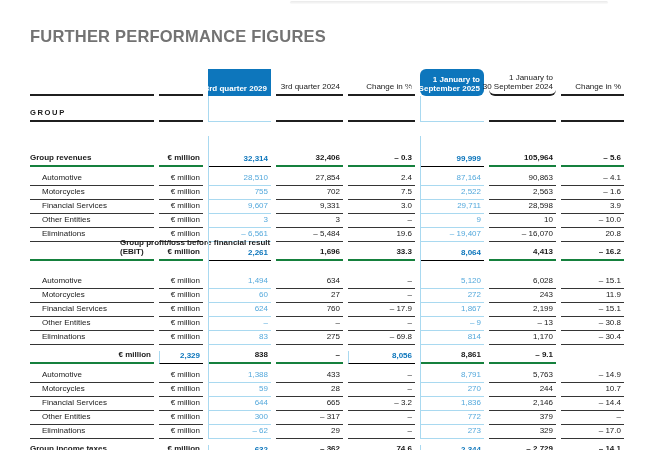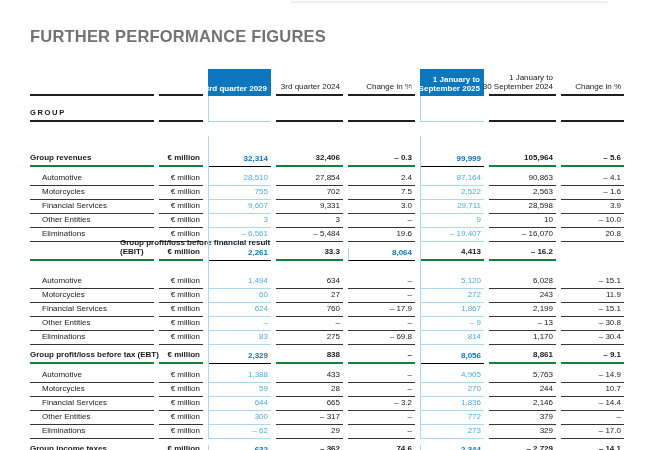--- a/index.html
+++ b/index.html
@@ -33,21 +33,21 @@
   
   .blue { border-left:1px solid #a9d9f0; }
   
   .row.header { height:27px; }
   .row.header .c { border-bottom:2px solid #1f1f1f; font-size:8px; }
   .row.header .bluebox {
     background:#0d76bc; color:#ffffff; font-weight:700; border-bottom:none;
     flex-direction:column; align-items:flex-end; justify-content:flex-end;
     padding:2px 4px 3px 0; border-left:none;
   }
-  .row.header .two { flex-direction:column; align-items:flex-end; justify-content:flex-end; }
+  .row.header .two { flex-direction:column; align-items:flex-end; justify-content:flex-end;border-radius:6px; }
   
   .row.headspace { height:12px; }
   .row.gap { height:10px; }
   .row.headspace .c, .row.gap .c { border-bottom:none; padding:0; }
   
   .row.section { height:14px; font-weight:700; }
   .row.section .label { letter-spacing:1.6px; font-size:7.6px; }
   .row.section .c { border-bottom:2px solid #1f1f1f; }
   .row.section .c.blue { border-bottom:1px solid #a9d9f0; }
   
@@ -187,20 +187,21 @@
       </div>
       <div class="row total twoline">
         <div class="c label label2line">
           <div>
             <div>Group profit/loss before financial result</div>
             <div>(EBIT)</div>
           </div>
         </div>
         <div class="c unit">€ million</div>
         <div class="c num blue">2,261</div>
+        <div class="c num">1,696</div>
         <div class="c num">33.3</div>
         <div class="c num blue">8,064</div>
         <div class="c num">4,413</div>
         <div class="c num">– 16.2</div>
       </div>
       <div class="row sub">
         <div class="c label">Automotive</div>
         <div class="c unit">€ million</div>
         <div class="c num blue">1,494</div>
         <div class="c num">634</div>
@@ -253,36 +254,35 @@
         <div class="c label"></div>
         <div class="c unit"></div>
         <div class="c num blue"></div>
         <div class="c num"></div>
         <div class="c num"></div>
         <div class="c num blue"></div>
         <div class="c num"></div>
         <div class="c num"></div>
       </div>
       <div class="row total">
-        <div class="c label">Group profit/loss before tax (EBT)</div>
         <div class="c unit">€ million</div>
         <div class="c num blue">2,329</div>
         <div class="c num">838</div>
         <div class="c num">–</div>
         <div class="c num blue">8,056</div>
         <div class="c num">8,861</div>
         <div class="c num">– 9.1</div>
       </div>
       <div class="row sub">
         <div class="c label">Automotive</div>
         <div class="c unit">€ million</div>
         <div class="c num blue">1,388</div>
         <div class="c num">433</div>
         <div class="c num">–</div>
-        <div class="c num blue">4,905</div>
+        <div class="c num blue">8,791</div>
         <div class="c num">5,763</div>
         <div class="c num">– 14.9</div>
       </div>
       <div class="row sub">
         <div class="c label">Motorcycles</div>
         <div class="c unit">€ million</div>
         <div class="c num blue">59</div>
         <div class="c num">28</div>
         <div class="c num">–</div>
         <div class="c num blue">270</div>

